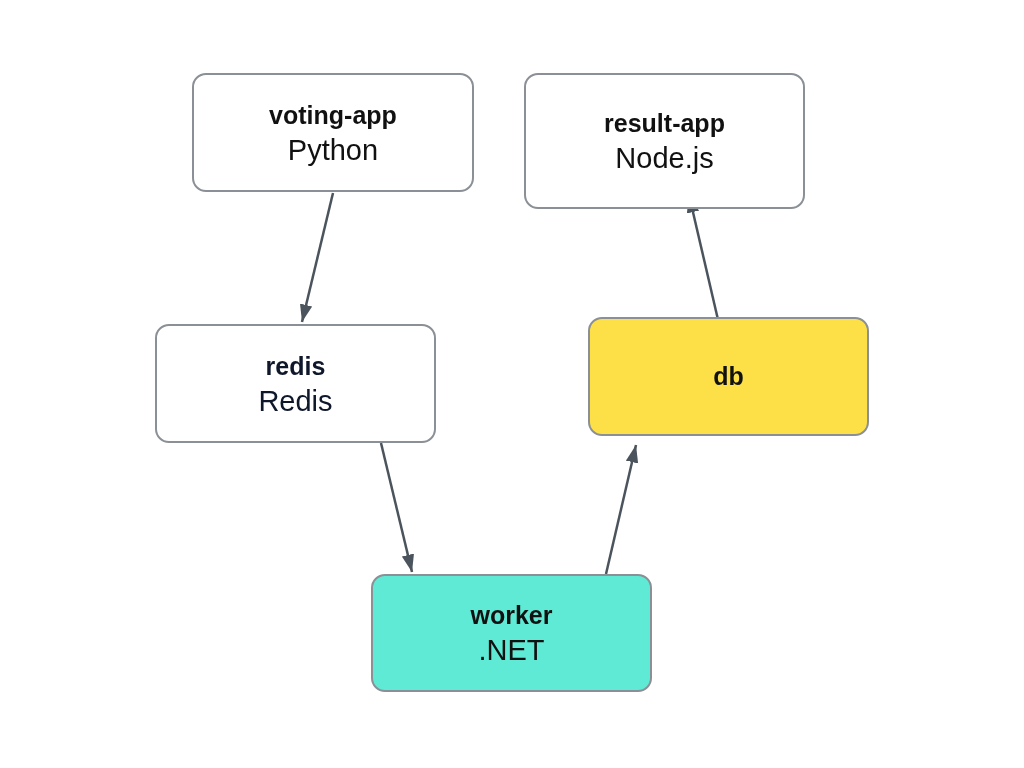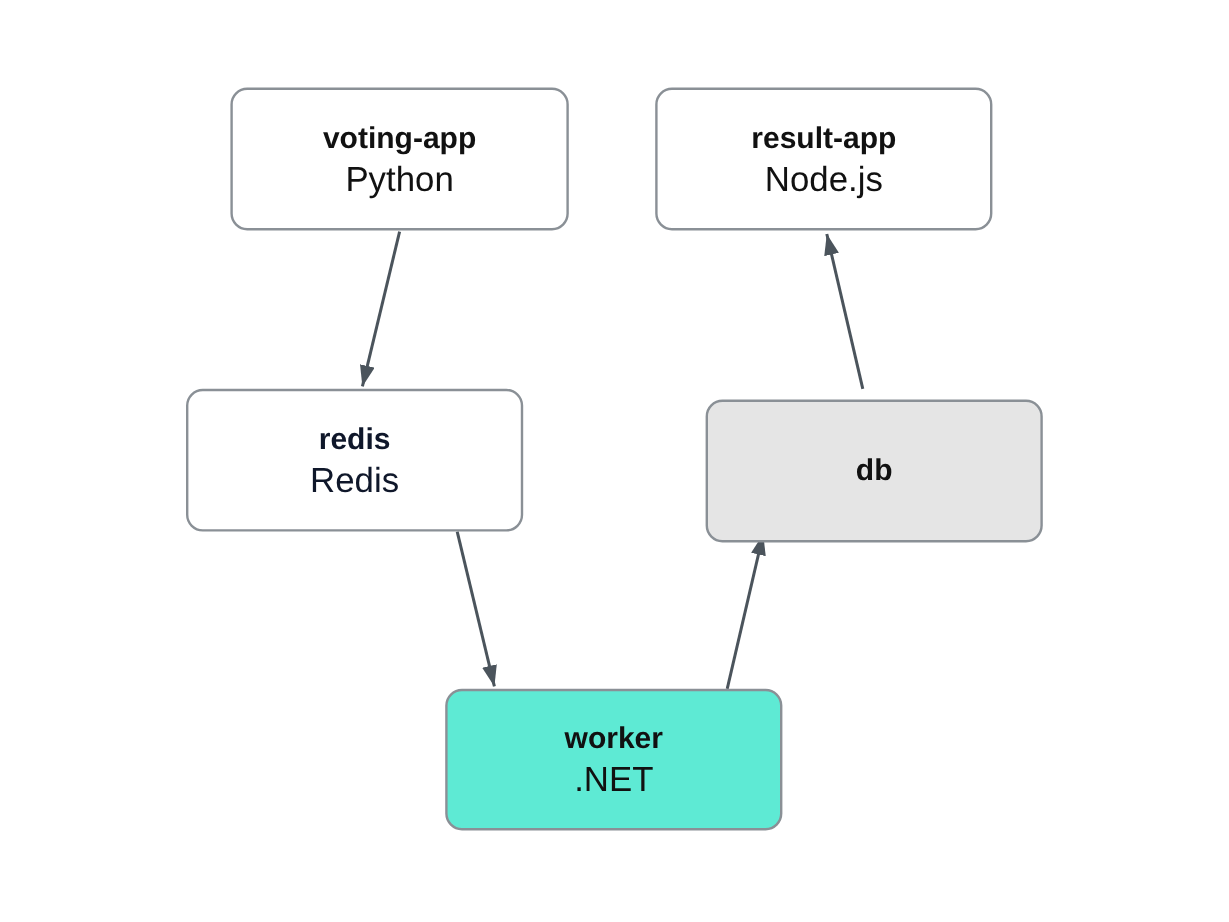--- a/index.html
+++ b/index.html
@@ -58,29 +58,29 @@
       <line x1="333" y1="193" x2="302" y2="322" stroke="#4b545c" stroke-width="2.5" marker-end="url(#arrowhead)"></line>
       <line x1="381" y1="443" x2="412" y2="572" stroke="#4b545c" stroke-width="2.5" marker-end="url(#arrowhead)"></line>
       <line x1="606" y1="574" x2="636" y2="445" stroke="#4b545c" stroke-width="2.5" marker-end="url(#arrowhead)"></line>
       <line x1="719" y1="324" x2="689" y2="195" stroke="#4b545c" stroke-width="2.5" marker-end="url(#arrowhead)"></line>
     </svg>
   <div id="nodes">
       <div class="node" style="left: 192px; top: 73px; width: 282px; height: 119px; border-color: rgb(138, 144, 150); background: rgb(255, 255, 255); color: rgb(17, 17, 17);">
     <div class="title">voting-app</div>
     <div class="subtitle">Python</div>
   </div>
-      <div class="node" style="left: 546px; top: 73px; width: 281px; height: 119px; border-color: rgb(138, 144, 150); background: rgb(255, 255, 255); color: rgb(17, 17, 17);">
+      <div class="node" style="left: 524px; top: 73px; width: 281px; height: 136px; border-color: rgb(138, 144, 150); background: rgb(255, 255, 255); color: rgb(17, 17, 17);">
     <div class="title">result-app</div>
     <div class="subtitle">Node.js</div>
   </div>
       <div class="node" style="left: 155px; top: 324px; width: 281px; height: 119px; border-color: rgb(138, 144, 150); background: rgb(255, 255, 255); color: #0f172a;">
     <div class="title">redis</div>
     <div class="subtitle">Redis</div>
   </div>
-      <div class="node" style="left: 588px; top: 333px; width: 281px; height: 119px; border-color: rgb(138, 144, 150); background: #e5e5e5; color: rgb(17, 17, 17);">
+      <div class="node" style="left: 588px; top: 317px; width: 281px; height: 119px; border-color: rgb(138, 144, 150); background: #fde047; color: rgb(17, 17, 17);">
     <div class="title">db</div>
   </div>
       <div class="node" style="left: 371px; top: 574px; width: 281px; height: 118px; border-color: rgb(138, 144, 150); background: #5eead4; color: rgb(17, 17, 17);">
     <div class="title">worker</div>
     <div class="subtitle">.NET</div>
   </div>
     </div>
 </div>
 
 </body></html>

